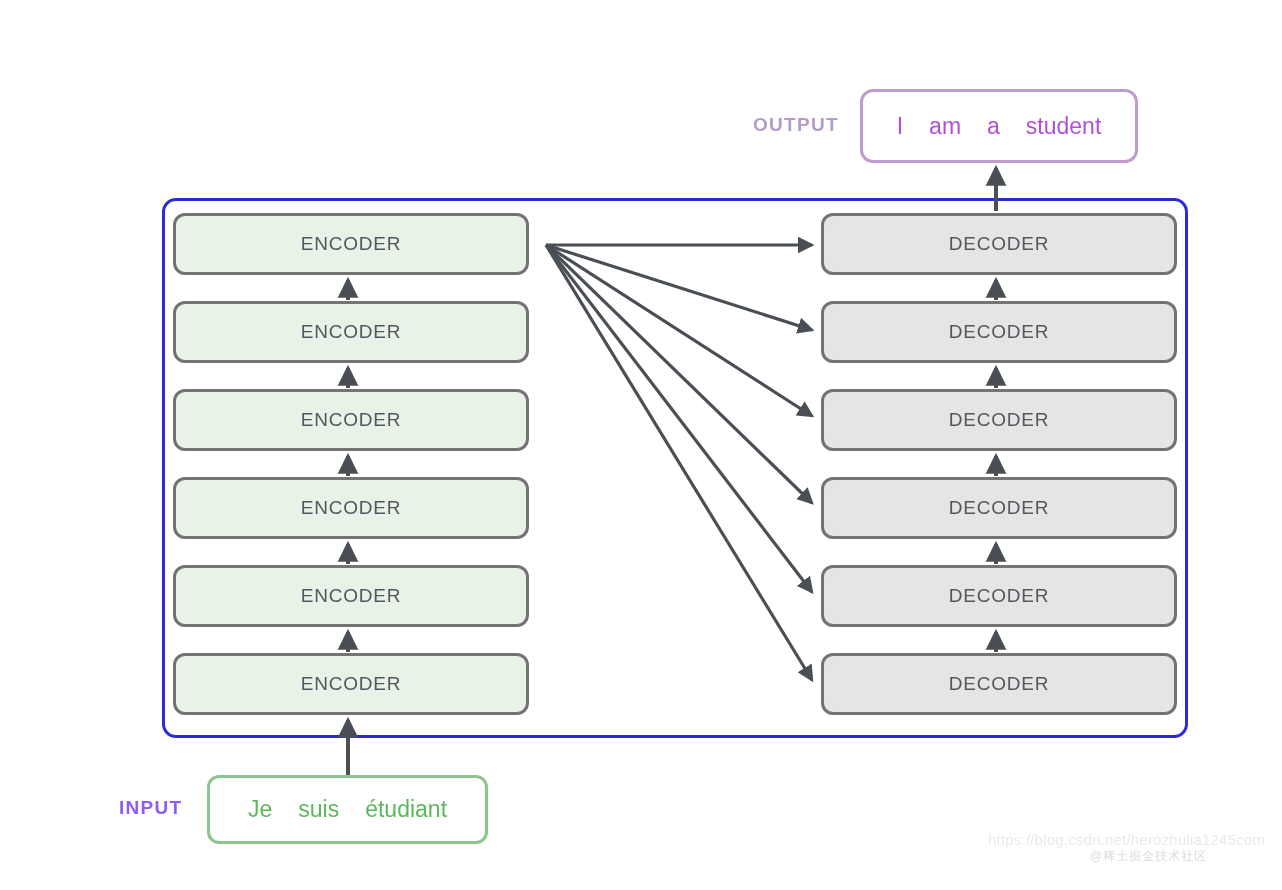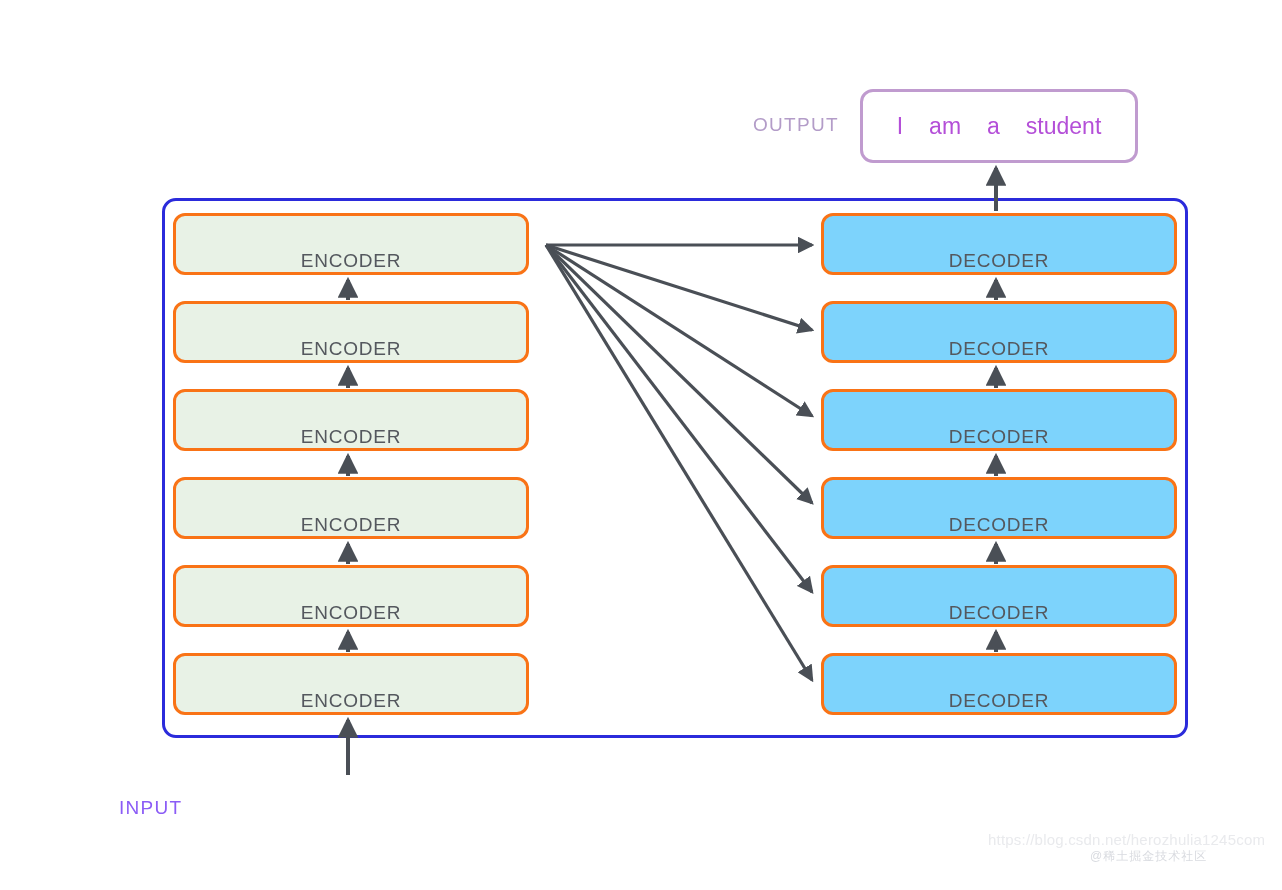--- a/index.html
+++ b/index.html
@@ -40,49 +40,50 @@
     border-radius: 14px;
     box-sizing: border-box;
     background: transparent;
     z-index: 2;
   }
 
   
   .stack-box {
     position: absolute;
     box-sizing: border-box;
-    border: 3px solid #f97316;
+    border: 3px solid #737373;
     border-radius: 12px;
     display: flex;
-    align-items: flex-end;
+    align-items: center;
     justify-content: center;
     font-size: 19px;
     letter-spacing: 0.8px;
     color: #54585e;
     z-index: 3;
   }
   .encoder-box {
     left: 173px;
     width: 356px;
     height: 62px;
     background: #e8f2e6;
   }
   .decoder-box {
     left: 821px;
     width: 356px;
     height: 62px;
-    background: #7dd3fc;
+    background: #e5e5e5;
   }
 
   
   .io-label {
     position: absolute;
     font-size: 19px;
     letter-spacing: 1.3px;
     z-index: 4;
+    font-weight: bold;
   }
   #input-label {
     left: 119px;
     top: 797px;
     color: #8b5cf6;
   }
   #output-label {
     left: 753px;
     top: 114px;
     color: #b39cc8;
@@ -181,20 +182,27 @@
     <span>DECODER</span>
   </div>
   <div class="stack-box decoder-box" style="top:565px;">
     <span>DECODER</span>
   </div>
   <div class="stack-box decoder-box" style="top:653px;">
     <span>DECODER</span>
   </div>
 
   <div class="io-label" id="input-label">INPUT</div>
+  <div class="io-box" id="input-box">
+    <div class="token-row">
+      <span>Je</span>
+      <span>suis</span>
+      <span>étudiant</span>
+    </div>
+  </div>
 
   <div class="io-label" id="output-label">OUTPUT</div>
   <div class="io-box" id="output-box">
     <div class="token-row">
       <span>I</span>
       <span>am</span>
       <span>a</span>
       <span>student</span>
     </div>
   </div>

